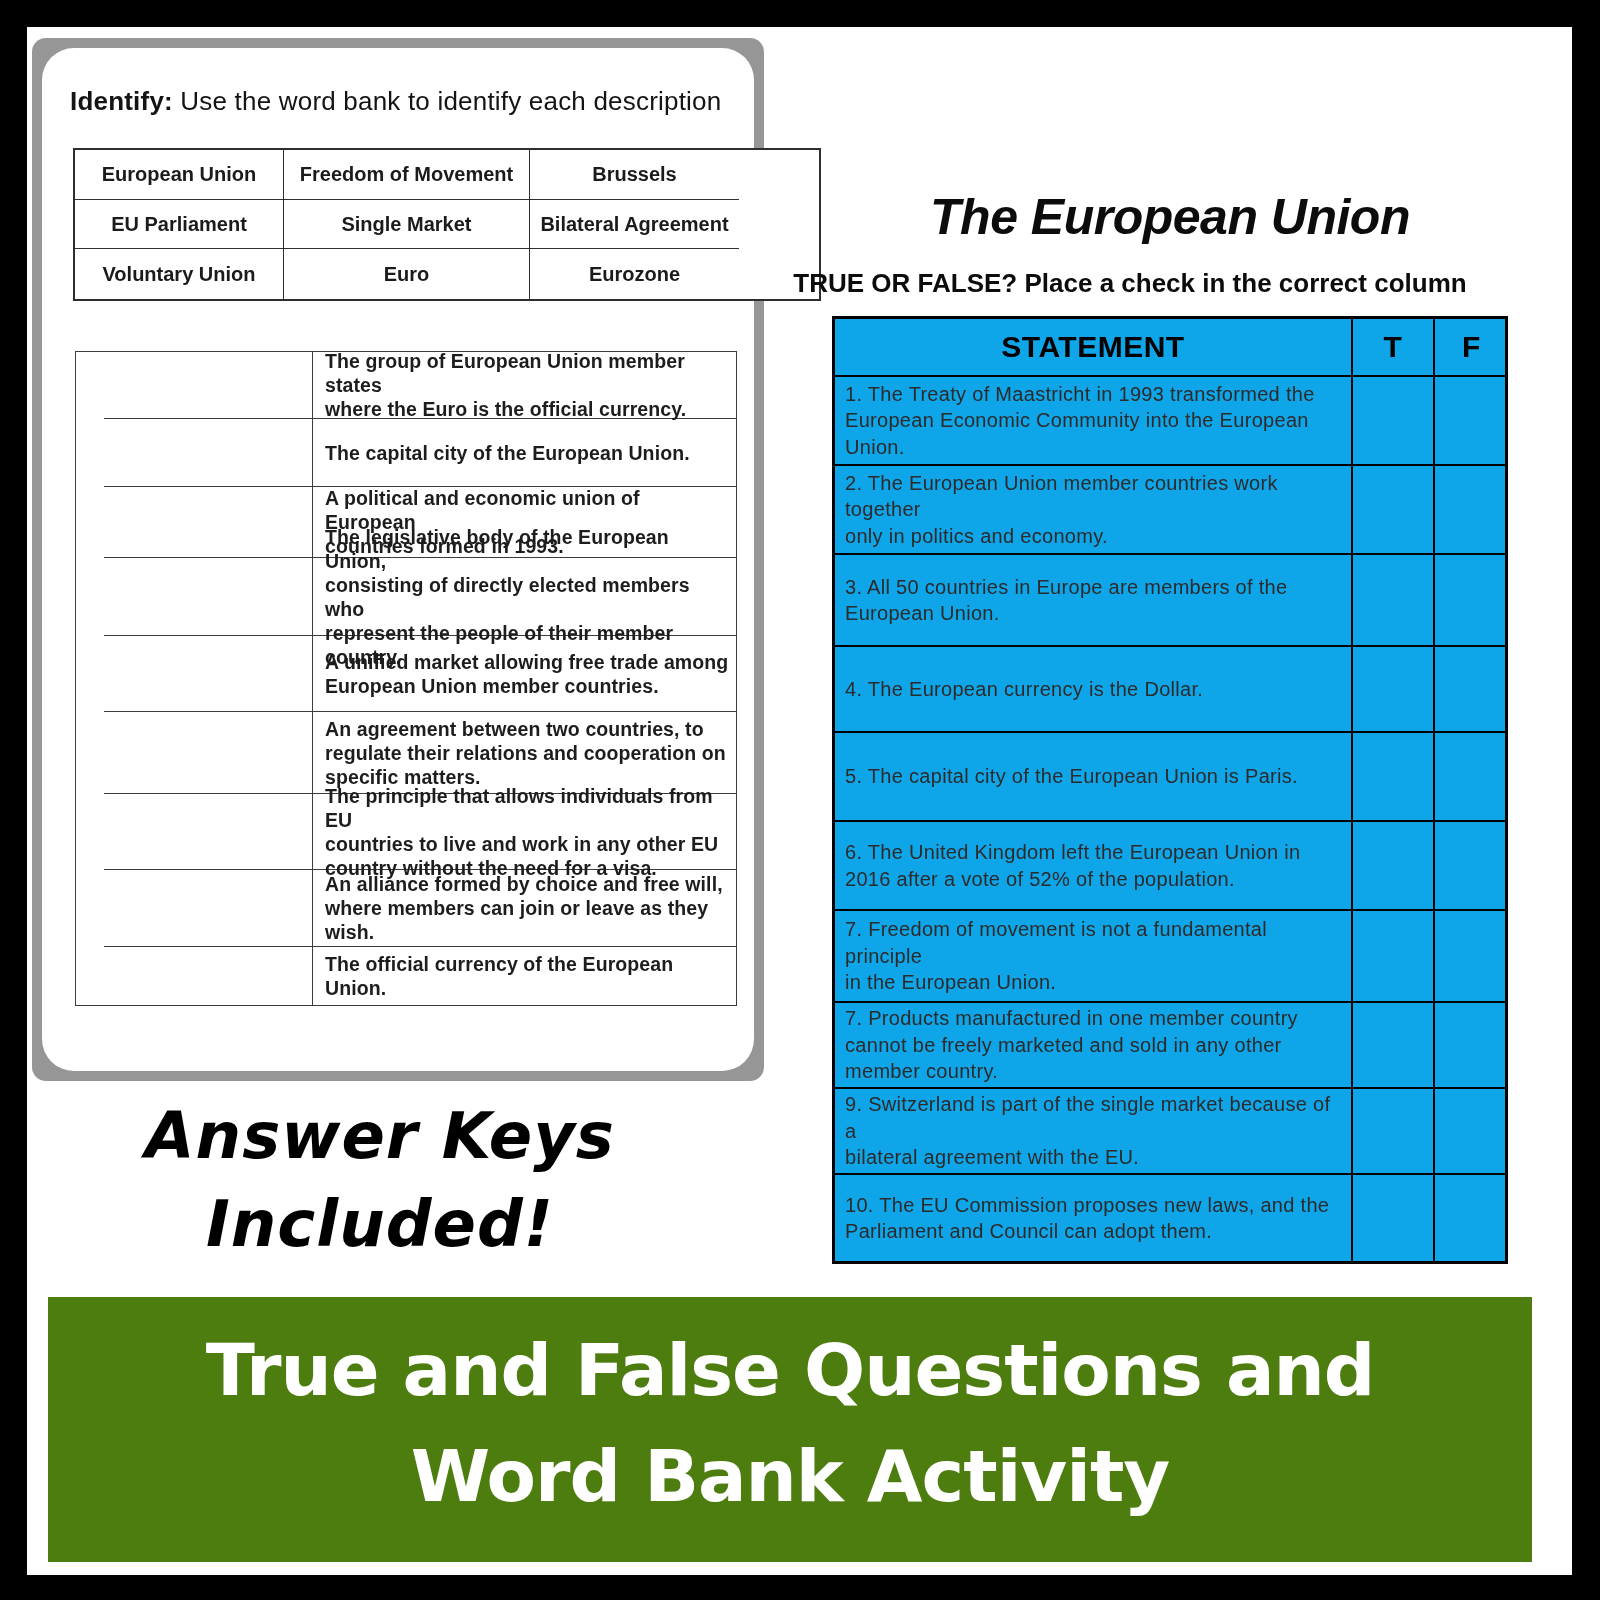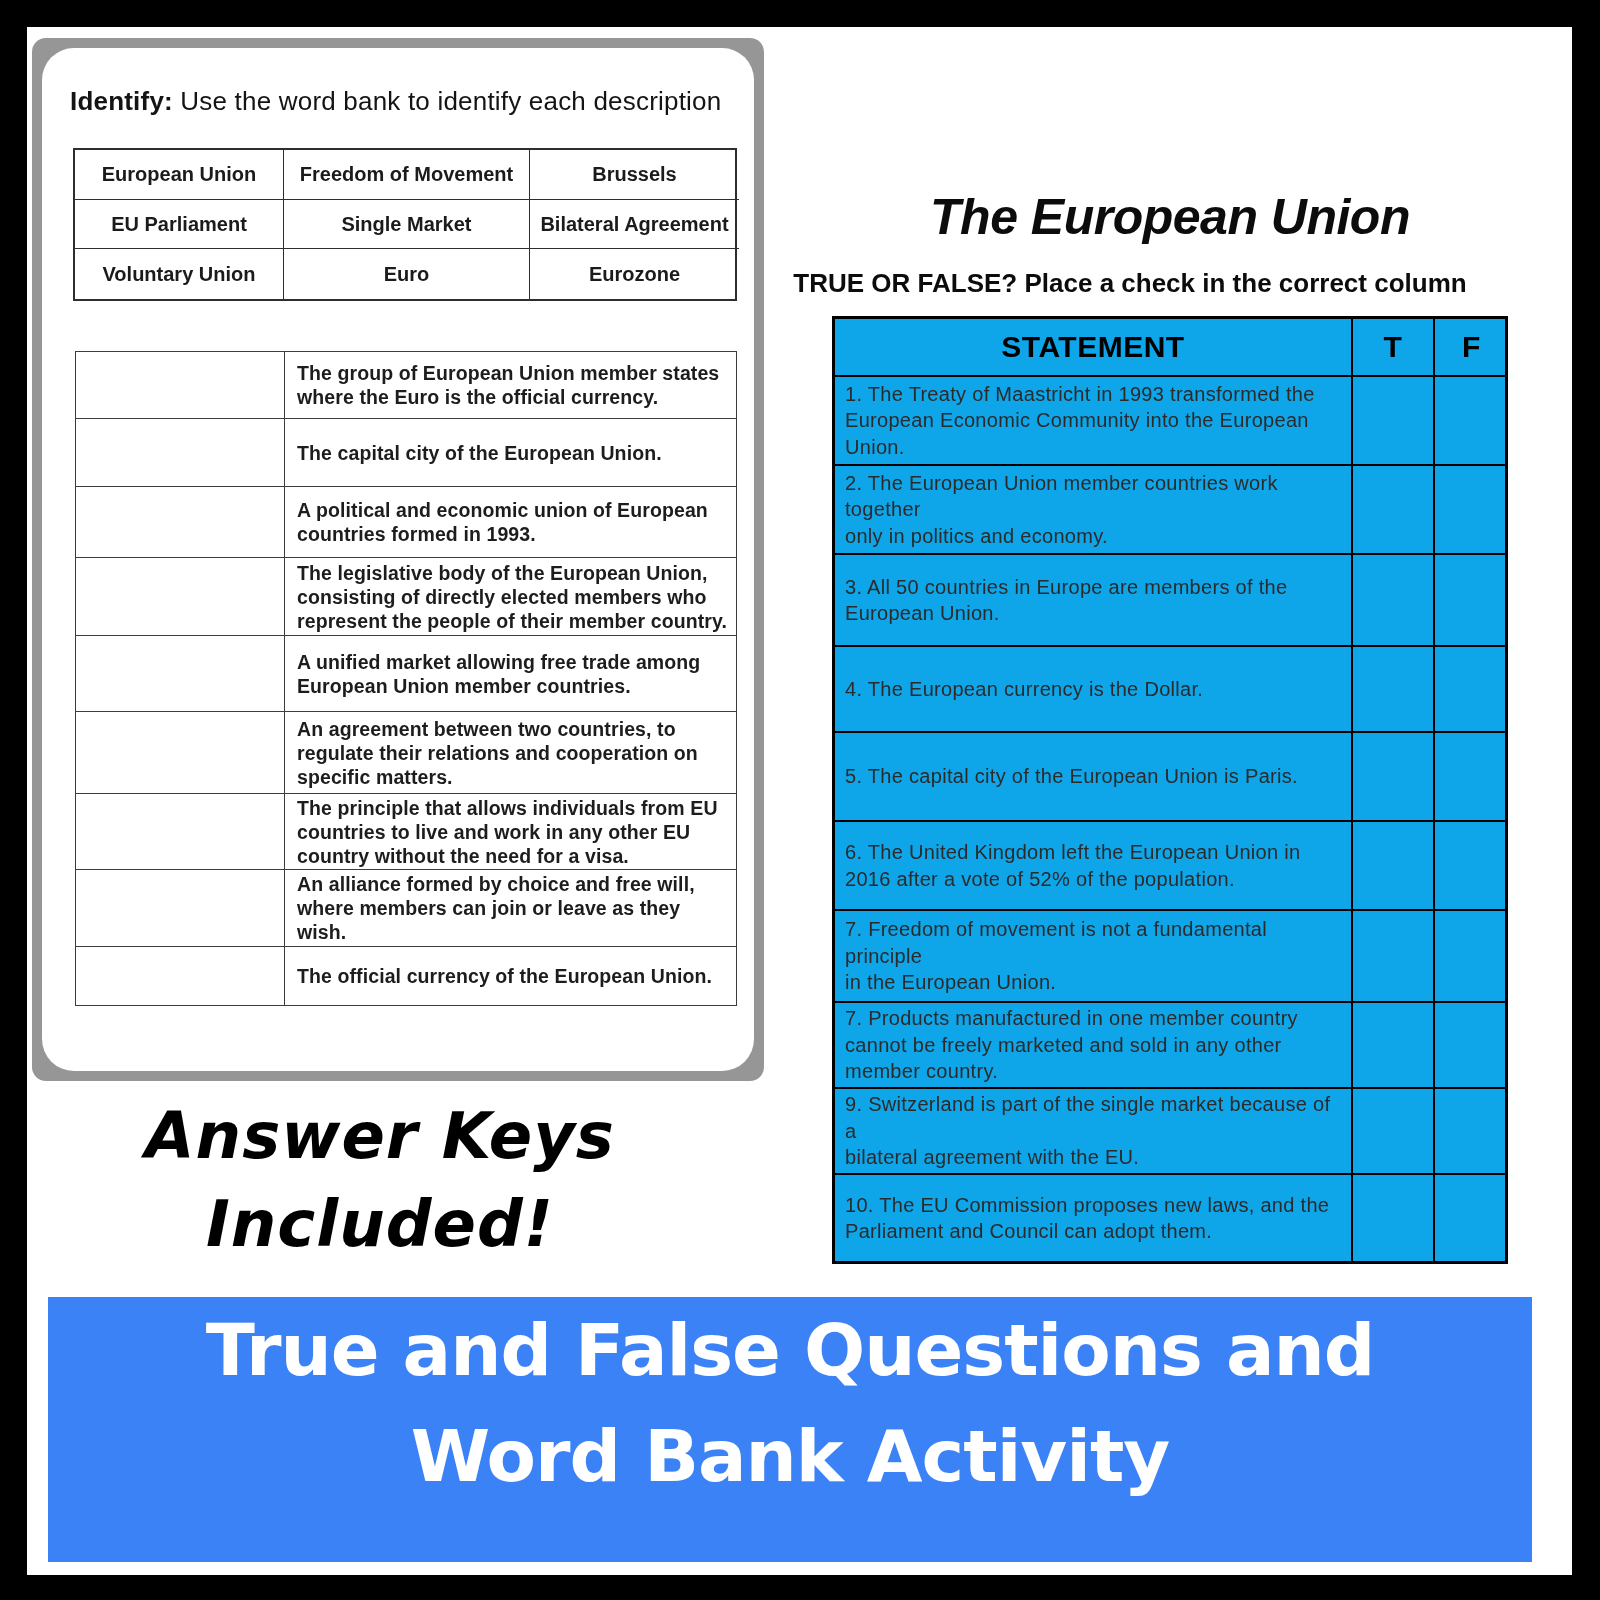--- a/index.html
+++ b/index.html
@@ -24,21 +24,21 @@
     left:42px;top:48px;width:712px;height:1023px;
     background:#fff;border-radius:32px;
   }
   #identify-line{
     left:70px;top:86px;width:660px;
     font-size:26px;color:#141414;letter-spacing:0.2px;
   }
   #identify-line .lead{font-weight:700;text-align:center;}
   
   #word-bank{
-    left:73px;top:148px;width:664px;
+    left:73px;top:148px;width:748px;
     display:grid;
     grid-template-columns:209px 246px 209px;
     grid-template-rows:50px 49px 50px;
     border:2px solid #2e2e2e;
     box-sizing:border-box;
     background:#fff;
   }
   .wb-cell{
     display:flex;align-items:center;justify-content:center;
     font-weight:700;font-size:20px;color:#1b1b1b;
@@ -49,20 +49,21 @@
   .wb-cell.last-col{border-right:none;}
   .wb-cell.last-row{border-bottom:none;}
   
   #desc-table{
     left:75px;top:351px;width:662px;
     display:grid;
     grid-template-columns:209px 1fr;
     border:1.5px solid #3c3c3c;
     box-sizing:border-box;
     background:#fff;
+    padding-left:28px;
   }
   .desc-blank{
     border-right:1.5px solid #3c3c3c;
     border-bottom:1.5px solid #3c3c3c;
   }
   .desc-text{
     display:flex;align-items:center;
     border-bottom:1.5px solid #3c3c3c;
     padding:0 6px 0 12px;
     font-weight:700;font-size:19.5px;line-height:24px;color:#1d1d1d;
@@ -108,25 +109,25 @@
   
   #answer-keys{
     left:70px;top:1092px;width:620px;
     text-align:center;color:#000;
     font-family:"DejaVu Sans", sans-serif;
     font-style:italic;font-weight:700;
     font-size:64px;line-height:88px;letter-spacing:1px;
   }
   #banner{
     left:48px;top:1297px;width:1484px;height:265px;
-    background:#3b82f6;color:#fff;
+    background:#4d7c0f;color:#fff;
     text-align:center;
     font-family:"DejaVu Sans", sans-serif;
     font-weight:700;font-size:72px;line-height:106px;
-    box-sizing:border-box;
+    padding-top:20px;box-sizing:border-box;
     letter-spacing:-1px;
   }
   #banner div{white-space:nowrap;}
 </style>
 </head>
 <body>
 
 <div class="abs" id="canvas"></div>
 
 <div class="abs" id="card-shadow"></div>

